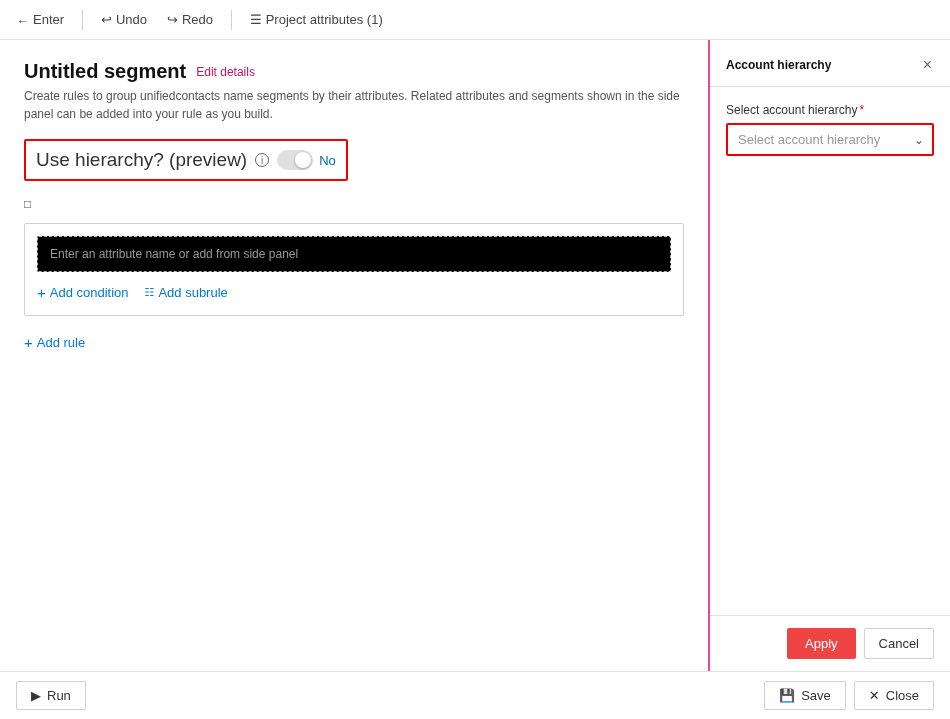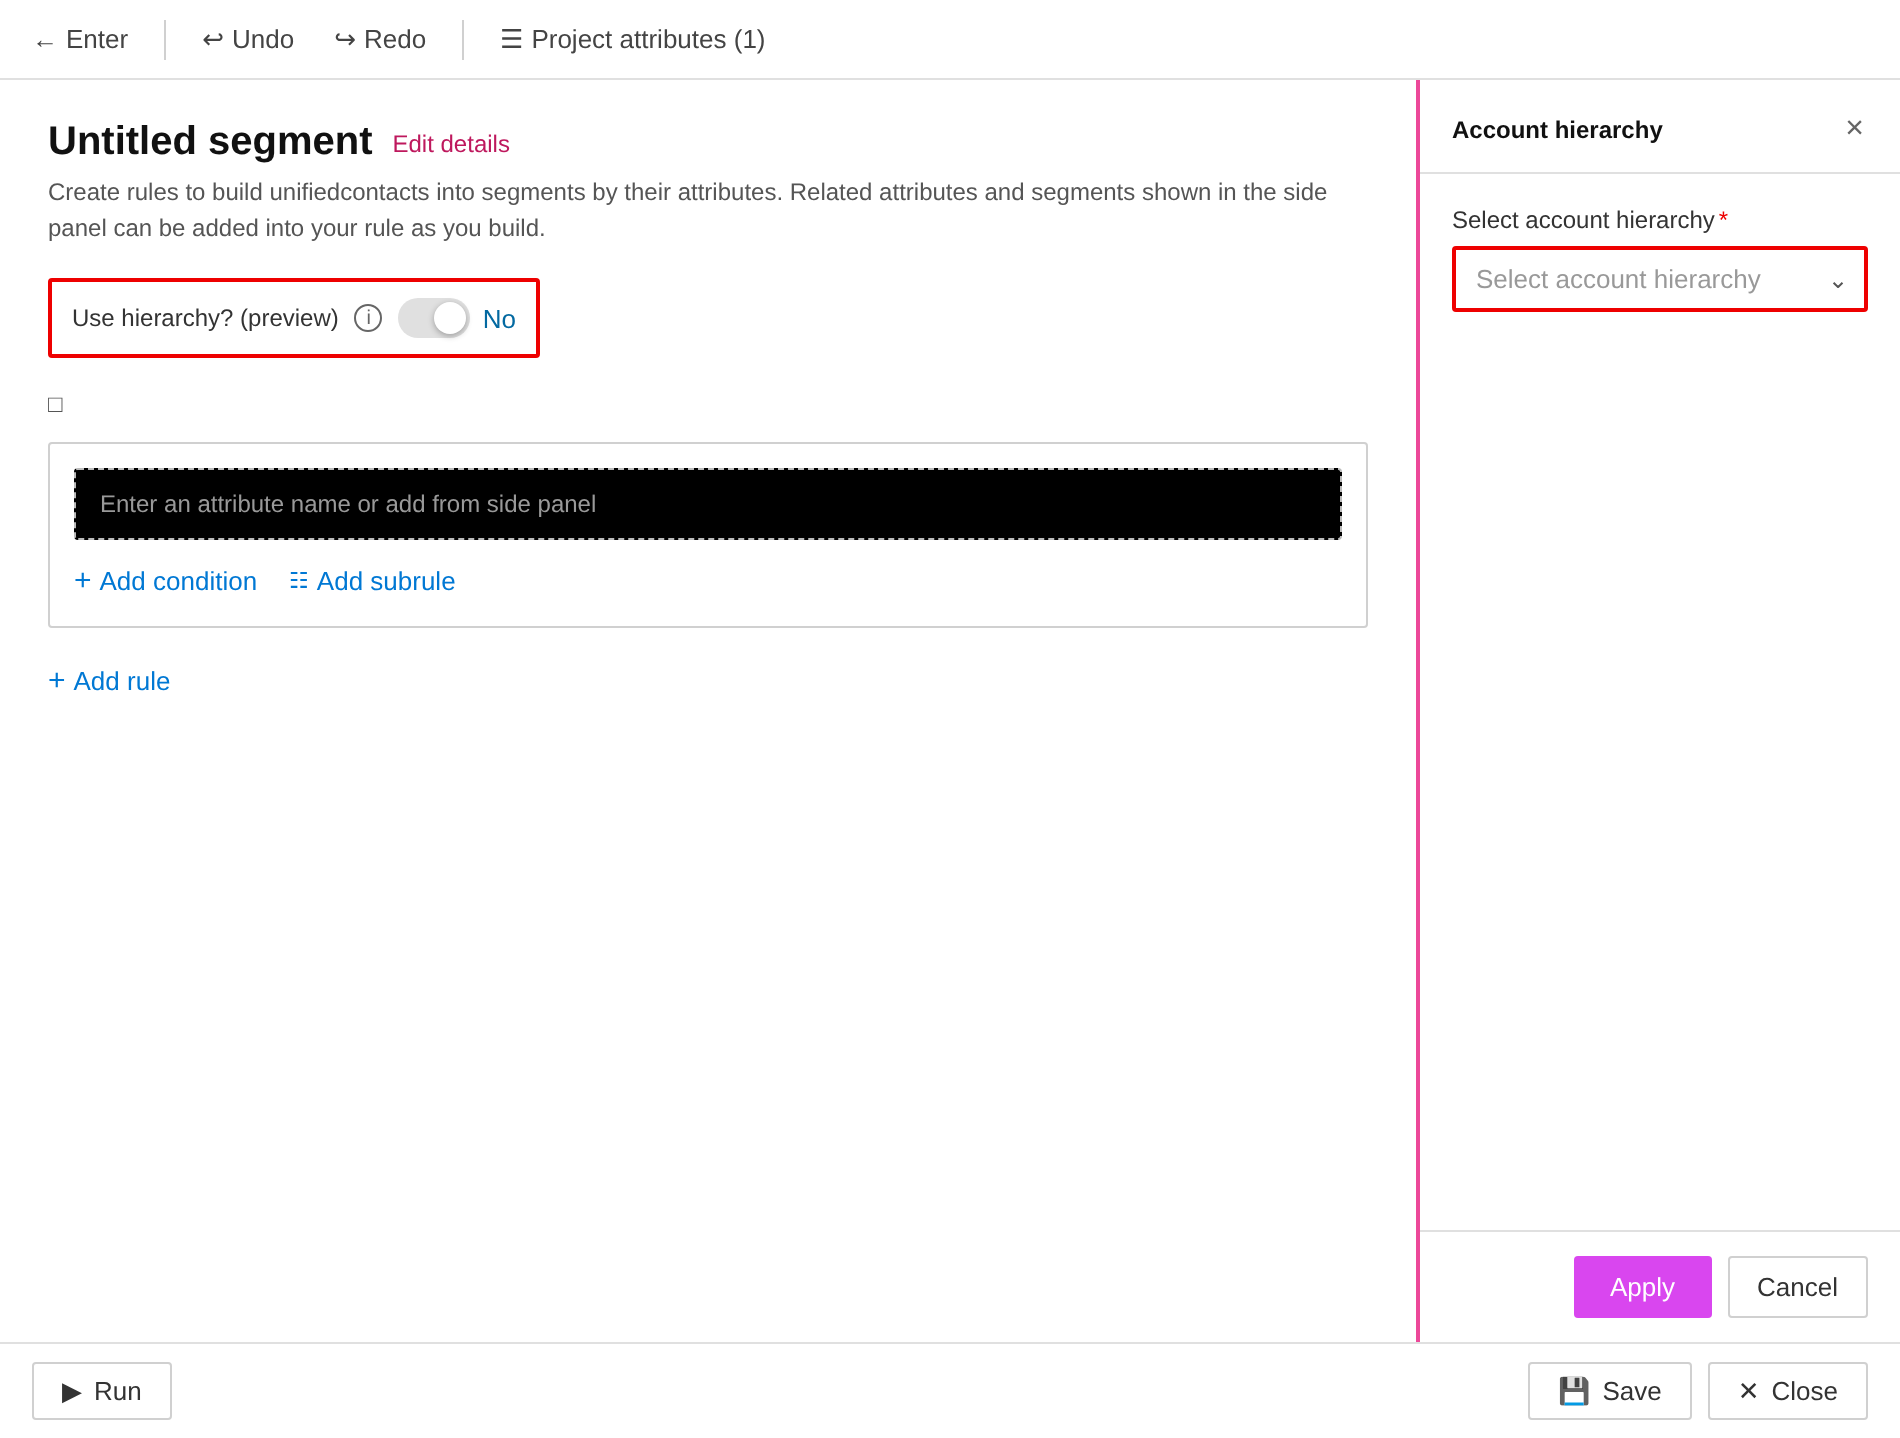--- a/index.html
+++ b/index.html
@@ -29,21 +29,21 @@
 
     .page-title { font-size: 20px; font-weight: 600; color: #111; margin-bottom: 4px; display: flex; align-items: center; gap: 10px; }
     .edit-details-link { font-size: 12px; color: #be185d; cursor: pointer; font-weight: 400; }
     .page-description { font-size: 12px; color: #555; line-height: 1.5; margin-bottom: 16px; }
 
     
     .hierarchy-section {
       display: flex; align-items: center; gap: 8px; padding: 8px 10px;
       border: 2px solid #e00; border-radius: 2px; width: fit-content; margin-bottom: 16px;
     }
-    .hierarchy-label { font-size: 12px; color: #333; }
+    .hierarchy-label { font-size: 19px; color: #333; }
     .info-icon {
       width: 14px; height: 14px; border-radius: 50%; border: 1px solid #666;
       display: flex; align-items: center; justify-content: center; font-size: 10px; color: #666; cursor: pointer;
     }
     .toggle-container { display: flex; align-items: center; gap: 6px; }
     .toggle {
       width: 36px; height: 20px; background: #e0e0e0; border-radius: 10px; position: relative;
       cursor: pointer;
     }
     .toggle-thumb {
@@ -142,21 +142,21 @@
       position: absolute; right: 8px; top: 50%; transform: translateY(-50%);
       pointer-events: none; color: #555; font-size: 12px;
     }
 
     .right-panel-footer {
       display: flex; justify-content: flex-end; gap: 8px;
       padding: 12px 16px; border-top: 1px solid #e0e0e0;
     }
 
     .btn-apply {
-      background: #d946ef; color: #fff; border: none; padding: 7px 18px;
+      background: #ef4444; color: #fff; border: none; padding: 7px 18px;
       font-size: 13px; cursor: pointer; border-radius: 2px;
     }
     .btn-apply:disabled { background: #c8c8c8; cursor: default; }
 
     .btn-cancel {
       background: #fff; color: #333; border: 1px solid #d0d0d0; padding: 7px 14px;
       font-size: 13px; cursor: pointer; border-radius: 2px;
     }
 
     
@@ -188,21 +188,21 @@
 
 <div class="main-layout">
 
   <div class="left-panel">
 
     <div class="page-title">
       <span>Untitled segment</span>
       <a class="edit-details-link">Edit details</a>
     </div>
 
-    <p class="page-description">Create rules to build unifiedcontacts into segments by their attributes. Related attributes and segments shown in the side panel can be added into your rule as you build.</p>
+    <p class="page-description">Create rules to group unifiedcontacts name segments by their attributes. Related attributes and segments shown in the side panel can be added into your rule as you build.</p>
 
     <div class="hierarchy-section">
       <span class="hierarchy-label">Use hierarchy? (preview)</span>
       <div class="info-icon">i</div>
       <div class="toggle-container">
         <div class="toggle">
           <div class="toggle-thumb"></div>
         </div>
         <span class="toggle-no">No</span>
       </div>

